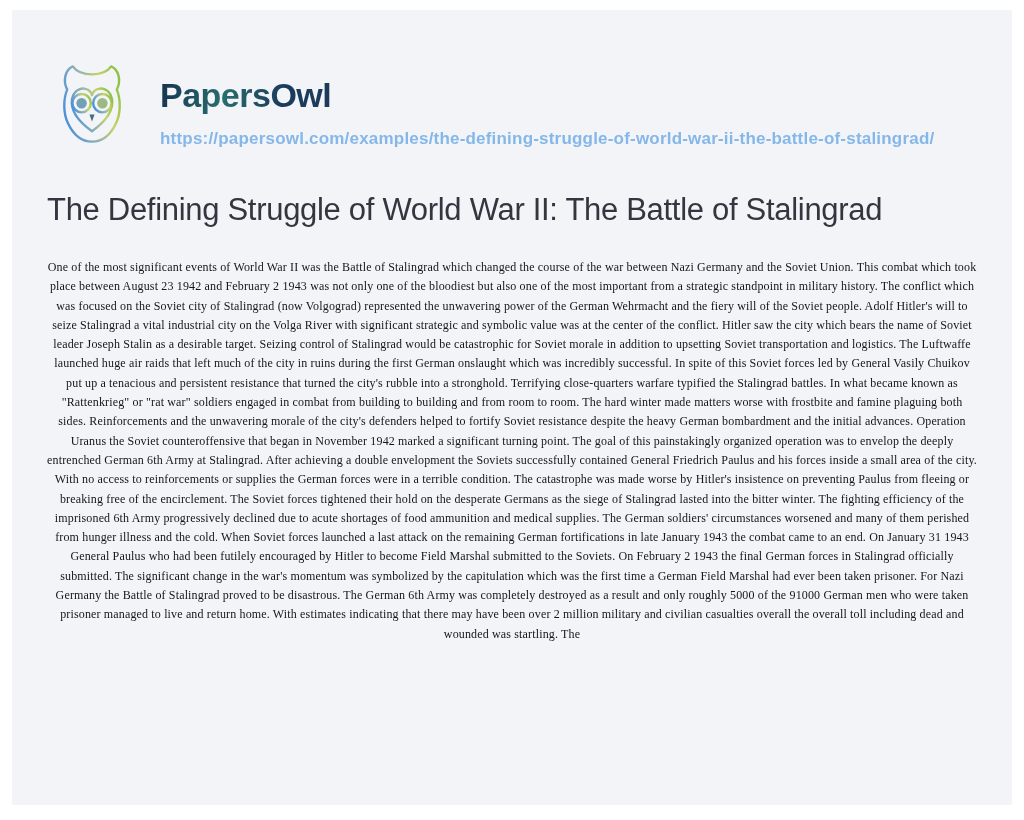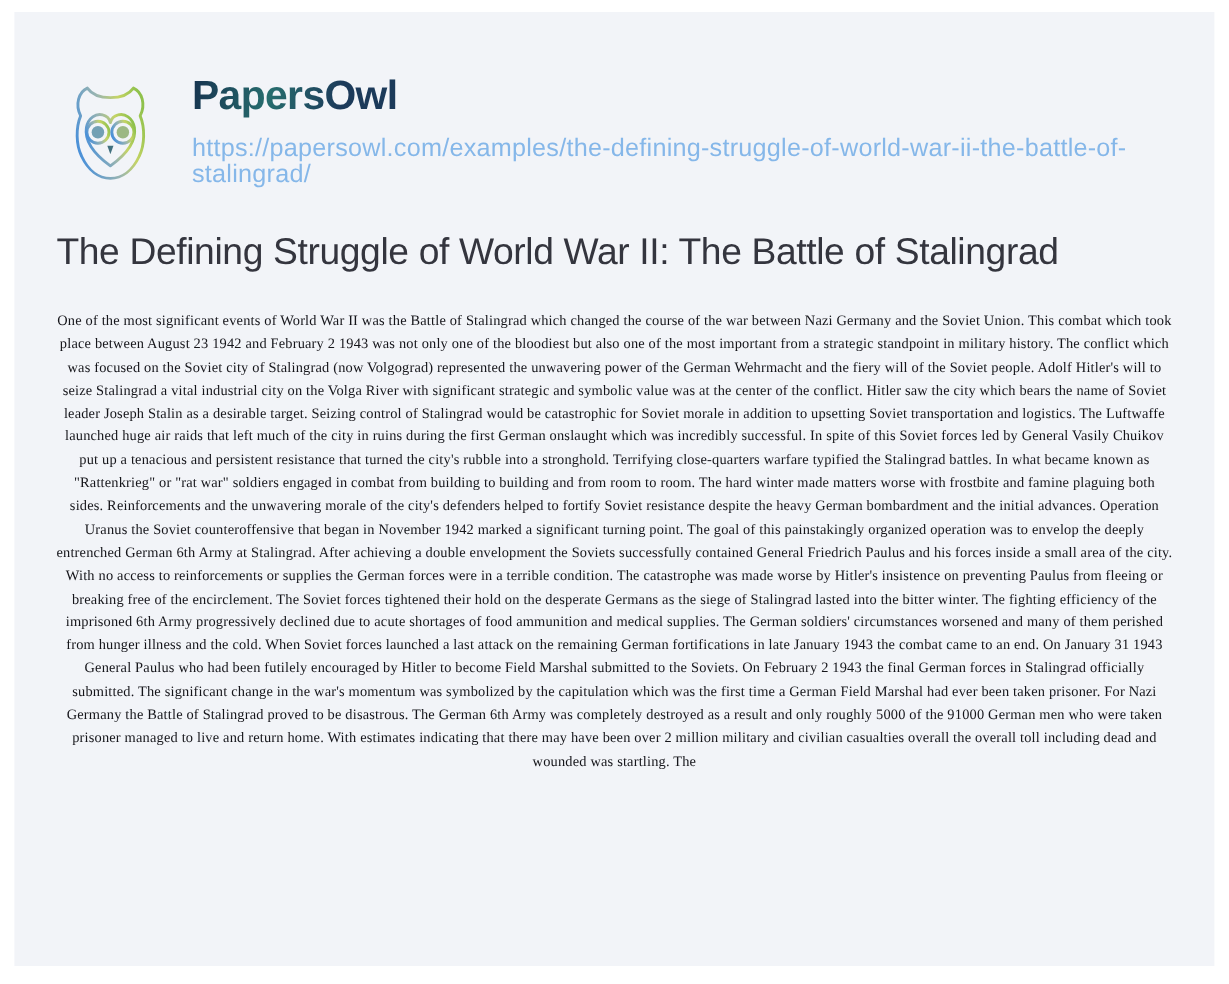--- a/index.html
+++ b/index.html
@@ -46,26 +46,27 @@
   }
   @supports (-webkit-background-clip: text) {
     .brand-name {
       background: linear-gradient(100deg, #16324f 0%, #276d6e 38%, #1c3a5a 72%);
       -webkit-background-clip: text;
       -webkit-text-fill-color: transparent;
     }
   }
   .brand-url {
     margin-top: 13px;
-    font-size: 21px;
+    font-size: 17px;
     line-height: 22px;
     color: #85b7e9;
     text-decoration: none;
     display: block;
     letter-spacing: 0.2px;
+    font-weight: bold;
   }
   .doc-title {
     position: absolute;
     left: 35px;
     top: 160px;
     width: 860px;
     font-size: 31px;
     line-height: 38px;
     font-weight: 400;
     letter-spacing: -0.3px;

